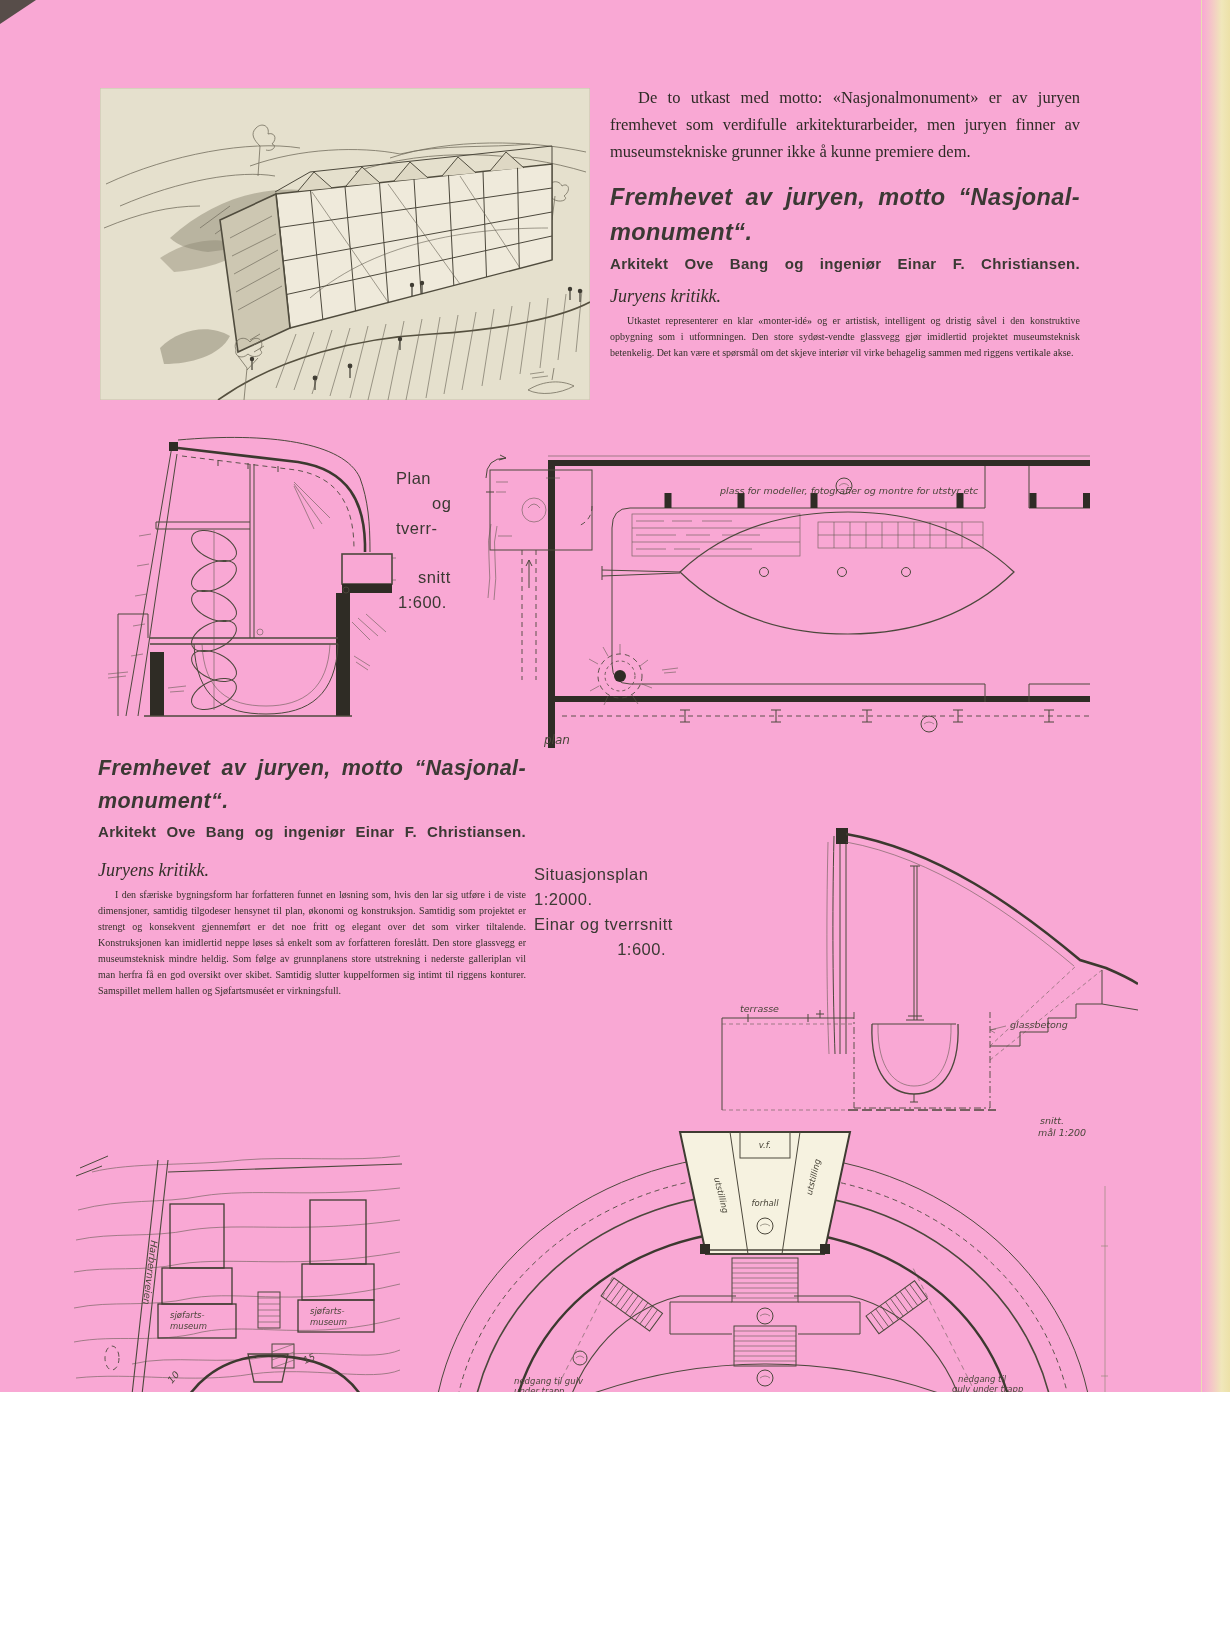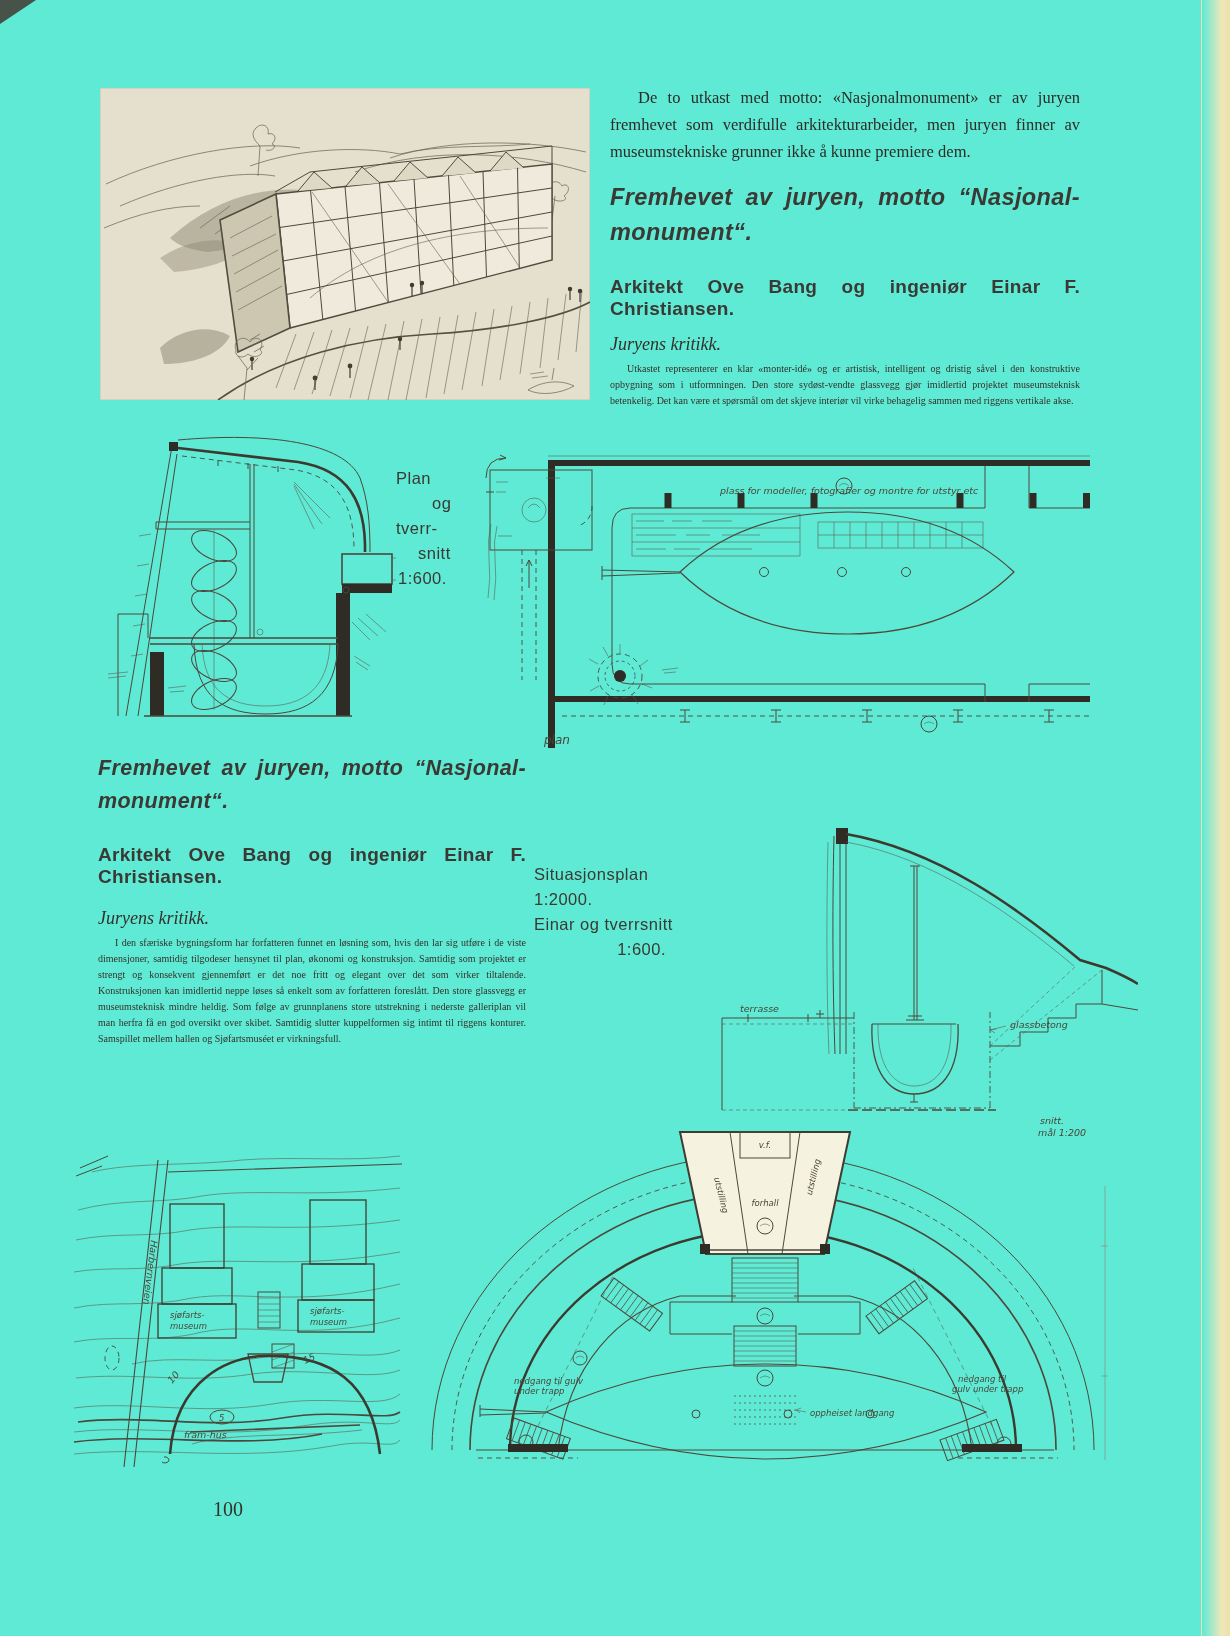--- a/index.html
+++ b/index.html
@@ -1,18 +1,18 @@
 <!DOCTYPE html>
 <html><head>
 <meta charset="utf-8">
 <style>
   html,body{margin:0;padding:0;}
   .page{
-    position:relative; width:1230px; height:1636px;
-    background:#5eead4;
+    position:relative; width:1230px; height:1392px;
+    background:#f9a8d4;
     font-family:"Liberation Serif","DejaVu Serif",serif;
     color:#2e2b26; overflow:hidden;
   }
   .edge-strip{
     position:absolute; right:0; top:0; width:28px; height:100%;
     background:linear-gradient(to right, rgba(243,235,196,0), #f0e7ba 70%, #ece1a8);
     border-left:1px solid #e9dfb0;
   }
   .abs{position:absolute;}
   
@@ -22,30 +22,30 @@
   .headline{
     font-family:"Liberation Sans","DejaVu Sans",sans-serif;
     font-weight:bold; color:#3b3934; letter-spacing:.4px;font-style:italic;
   }
   .headline .l1{text-align:justify; text-align-last:justify;}
   .headline .l2{text-align:left;}
   .col-right .headline{font-size:23.5px; line-height:35px; margin-top:15px;}
   .col-left  .headline{font-size:21.5px; line-height:33px;}
   .byline{
     font-family:"Liberation Sans","DejaVu Sans",sans-serif;
-    font-weight:bold; font-size:19px; letter-spacing:.3px; color:#3b3934;
-    text-align:justify; text-align-last:justify; margin-top:26px;
+    font-weight:bold; font-size:15px; letter-spacing:.3px; color:#3b3934;
+    text-align:justify; text-align-last:justify; margin-top:5px;
   }
   .scale-label{
     font-family:"Liberation Sans","DejaVu Sans",sans-serif;
     font-size:16.5px; line-height:25px; color:#3b3933; letter-spacing:.5px;
   }
   .scale-label div{white-space:nowrap;}
   .plan-label .i1{margin-left:36px;text-align:center;}
-  .plan-label .i2{margin-left:22px;}
+  .plan-label .i2{margin-left:22px;margin-top:24px;}
   .plan-label .i3{margin-left:2px;}
   .sit-label{width:178px;}
   .sit-label .r1{text-align:left; padding-right:10px;}
   .sit-label .r2{text-align:right; padding-right:46px;}
   .pagenum{font-size:20px; color:#34312a;}
   
   svg{display:block;}
   .ln{stroke:#4c483c; fill:none; stroke-width:1;}
   .ln2{stroke:#4c483c; fill:none; stroke-width:1.6;}
   .ln3{stroke:#3c392f; fill:none; stroke-width:2.6;}

